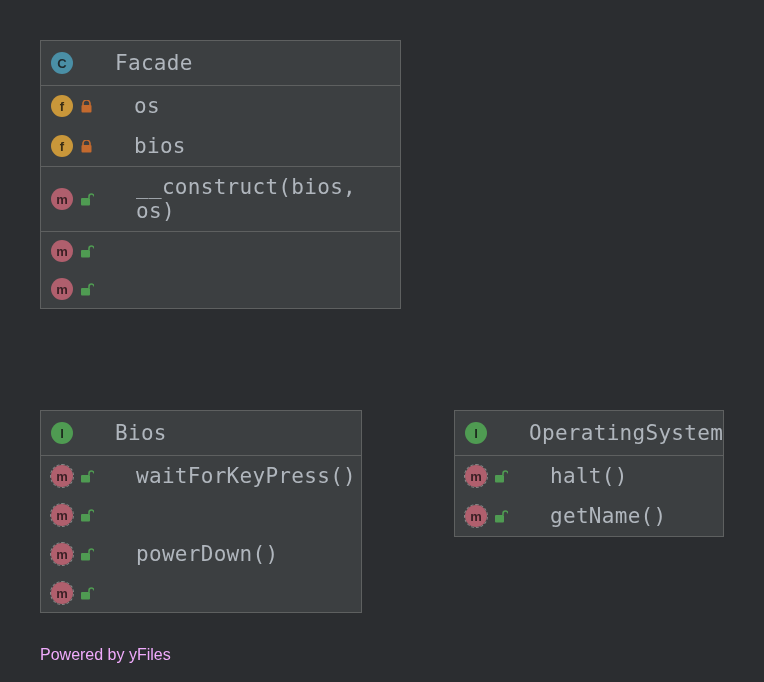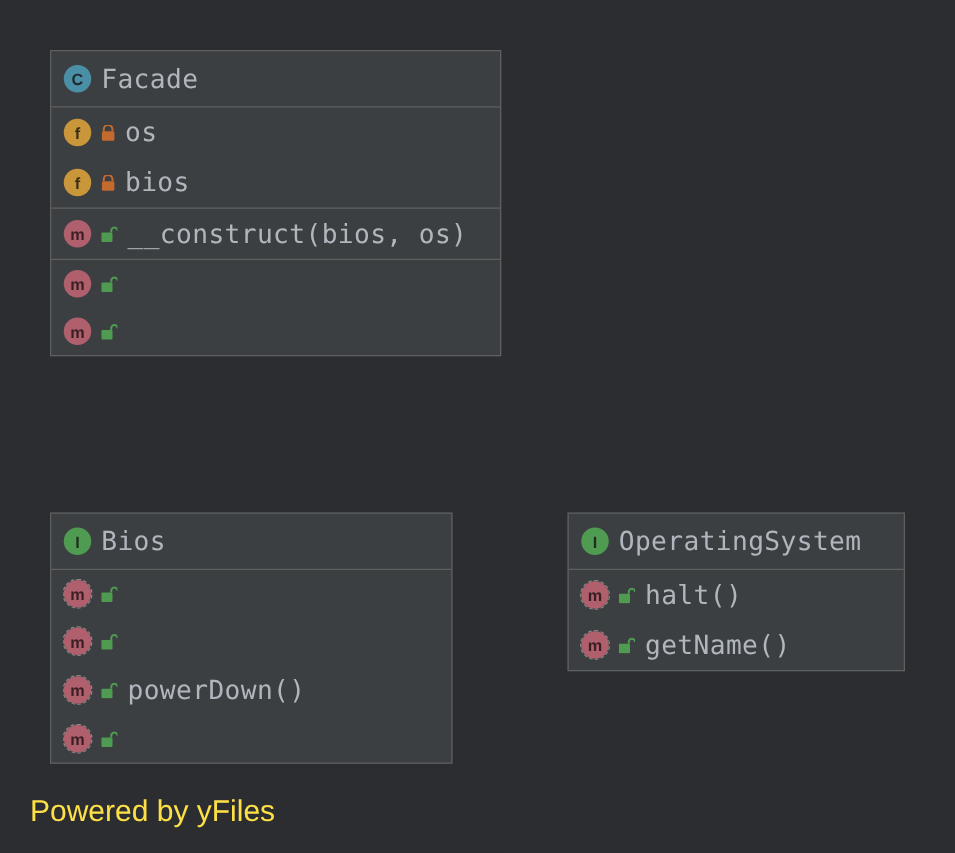--- a/index.html
+++ b/index.html
@@ -65,27 +65,28 @@
   .unlock-icon {
     width: 13px;
     height: 13px;
     flex-shrink: 0;
   }
   .unlock-icon svg { display: block; }
   .name {
     color: #b0b6bd;
     font-size: 21px;
     letter-spacing: 0.3px;
+    margin-left: 34px;
   }
   .footer {
     position: absolute;
-    left: 24px;
+    left: 40px;
     bottom: 18px;
-    color: #fde047;
-    font-size: 24px;
+    color: #f0abfc;
+    font-size: 16px;
     font-family: sans-serif;
   }
 </style>
 </head>
 <body>
 
 <div class="class-box" style="left:40px; top:40px; width:361px;">
   <div class="section">
     <div class="row title-row">
       <span class="badge badge-c">C</span>
@@ -157,20 +158,21 @@
   </div>
   <div class="section">
     <div class="row">
       <span class="badge badge-m badge-dashed">m</span>
       <span class="unlock-icon">
         <svg viewBox="0 0 13 13">
             <path d="M8 5 V3.5 a2.5 2.5 0 0 1 5 0" fill="none" stroke="#4f9b52" stroke-width="1.6"></path>
             <rect x="0" y="5" width="9" height="7.5" rx="1" fill="#4f9b52"></rect>
           </svg>
       </span>
+      <span class="name">waitForKeyPress()</span>
     </div>
     <div class="row">
       <span class="badge badge-m badge-dashed">m</span>
       <span class="unlock-icon">
         <svg viewBox="0 0 13 13">
             <path d="M8 5 V3.5 a2.5 2.5 0 0 1 5 0" fill="none" stroke="#4f9b52" stroke-width="1.6"></path>
             <rect x="0" y="5" width="9" height="7.5" rx="1" fill="#4f9b52"></rect>
           </svg>
       </span>
     </div>

